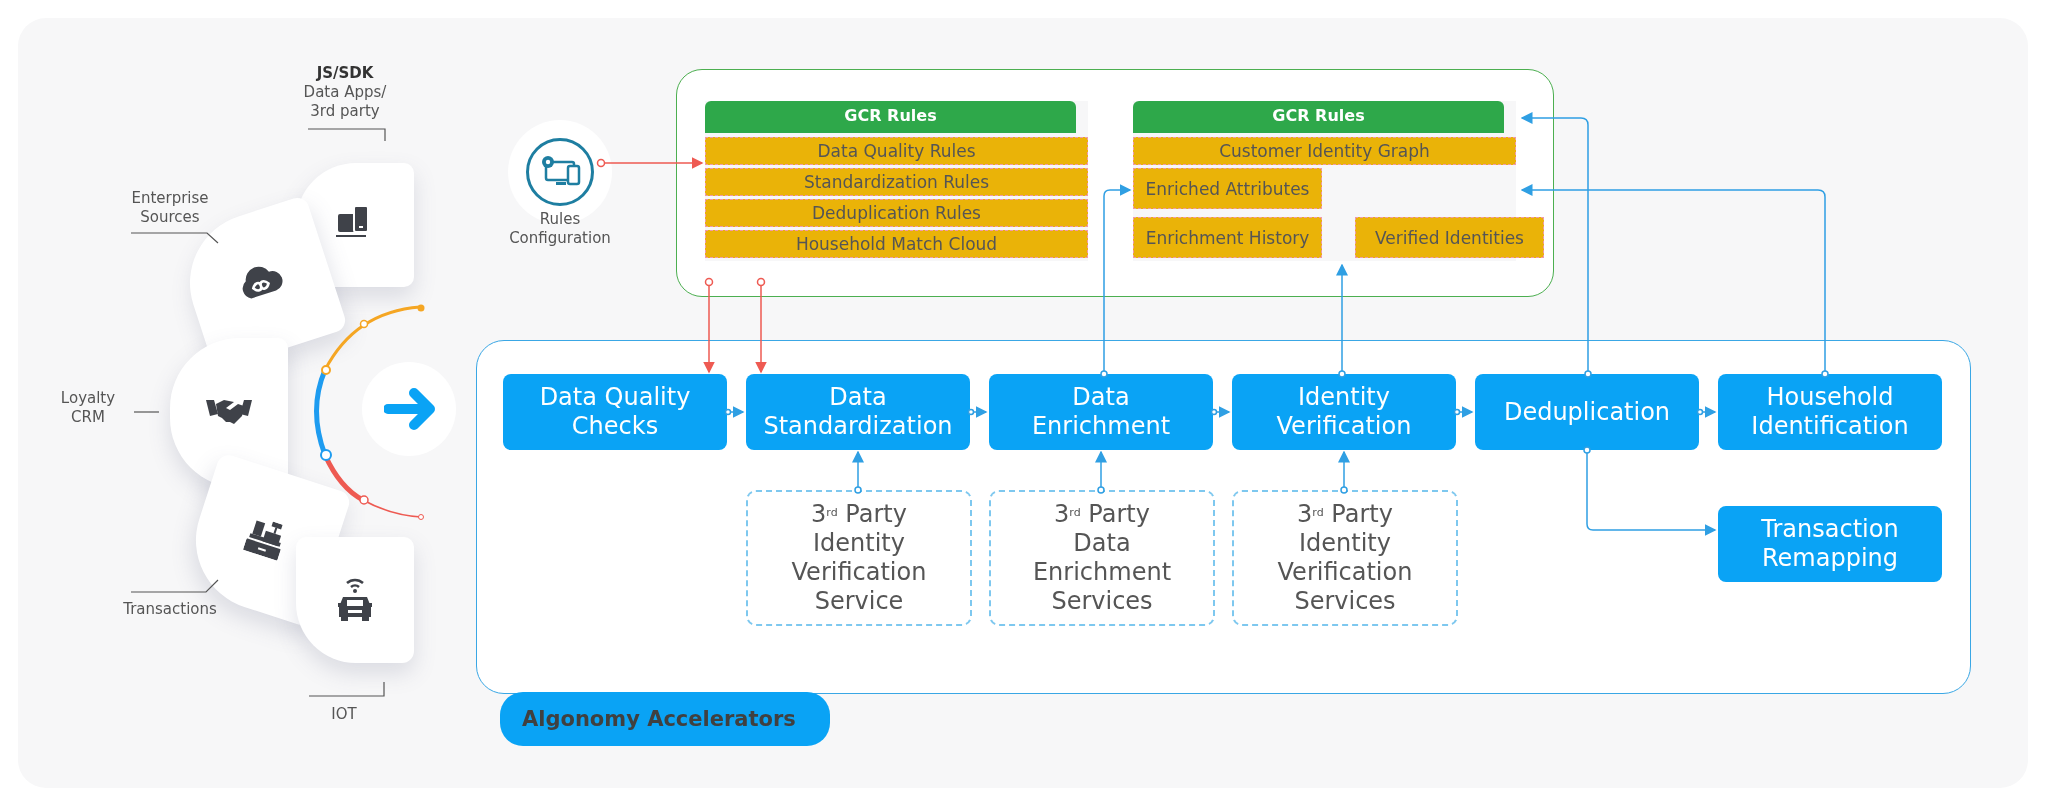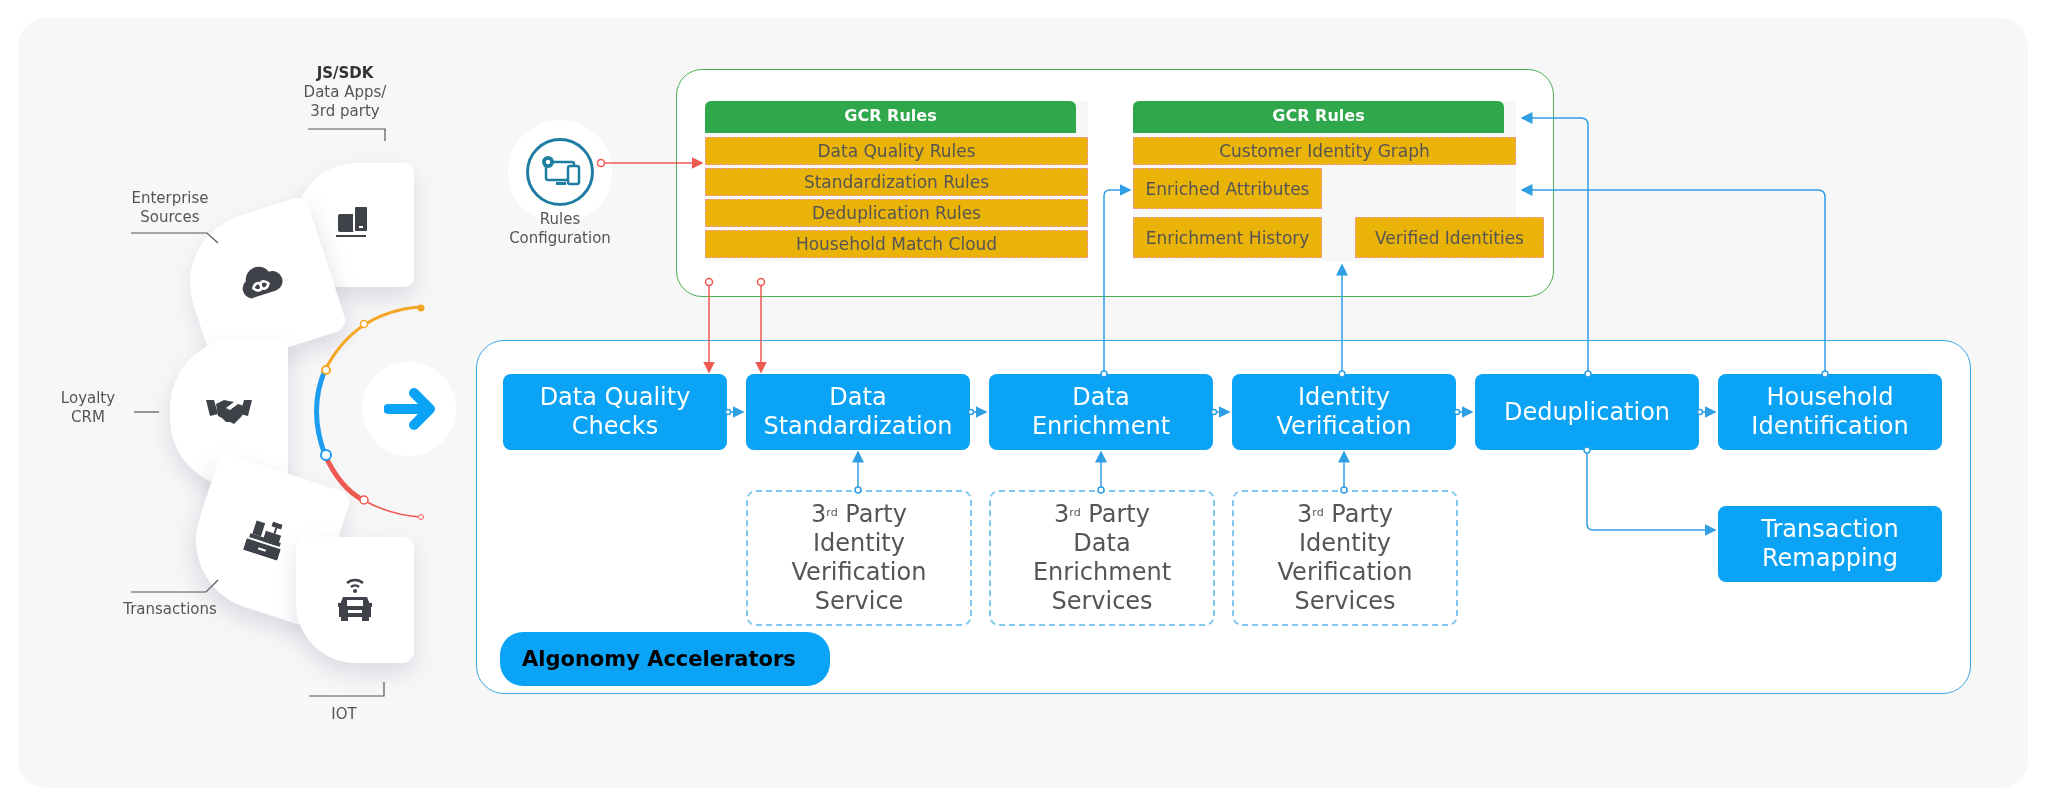--- a/index.html
+++ b/index.html
@@ -14,21 +14,21 @@
   .rules-config .ring{position:absolute;left:18px;top:18px;width:62px;height:62px;border-radius:50%;border:3px solid #1e7ea1;}
   .rc-label{position:absolute;left:490px;top:210px;width:140px;text-align:center;font-size:15px;line-height:19px;color:#555;}
   .gcr-outer{position:absolute;left:676px;top:69px;width:876px;height:226px;border:1.5px solid #4caf50;border-radius:26px;background:#fff;}
   .gcr{position:absolute;background:#f7f7f8;}
   .gcr-head{position:absolute;left:0;top:0;right:12px;height:32px;background:#2ea84a;color:#fff;font-weight:bold;font-size:16px;text-align:center;line-height:30px;border-radius:6px 6px 0 0;}
   .gcr-cell{position:absolute;border:1px dashed #ef9aa9;background:#eab308;font-size:17px;color:#555;display:flex;align-items:center;justify-content:center;}
   .accel{position:absolute;left:476px;top:340px;width:1493px;height:352px;border:1.5px solid #3aa7e5;border-radius:28px;background:#fff;}
   .step{position:absolute;height:76px;background:#0aa3f5;border-radius:8px;color:#fff;font-size:24px;line-height:29px;display:flex;align-items:center;justify-content:center;text-align:center;}
   .svc{position:absolute;border:2px dashed #7ec8ef;border-radius:10px;background:#fff;color:#555;font-size:24px;line-height:29px;display:flex;align-items:center;justify-content:center;text-align:center;}
   .svc sup{font-size:11px;vertical-align:top;position:relative;top:-2px;}
-  .accel-badge{position:absolute;left:500px;top:632px;width:330px;height:54px;background:#0aa3f5;border-radius:23px;color:#000000;font-weight:bold;font-size:21px;line-height:54px;padding-left:22px;box-sizing:border-box;}
+  .accel-badge{position:absolute;left:500px;top:692px;width:330px;height:54px;background:#0aa3f5;border-radius:23px;color:#404040;font-weight:bold;font-size:21px;line-height:54px;padding-left:22px;box-sizing:border-box;}
   svg.overlay{position:absolute;left:0;top:0;pointer-events:none;}
 </style>
 </head>
 <body>
 
 <div class="panel"></div>
 
 <div class="src-label" style="left:290px;top:64px;width:110px;">
   <b>JS/SDK</b><br>
   <span>Data Apps/</span><br>

